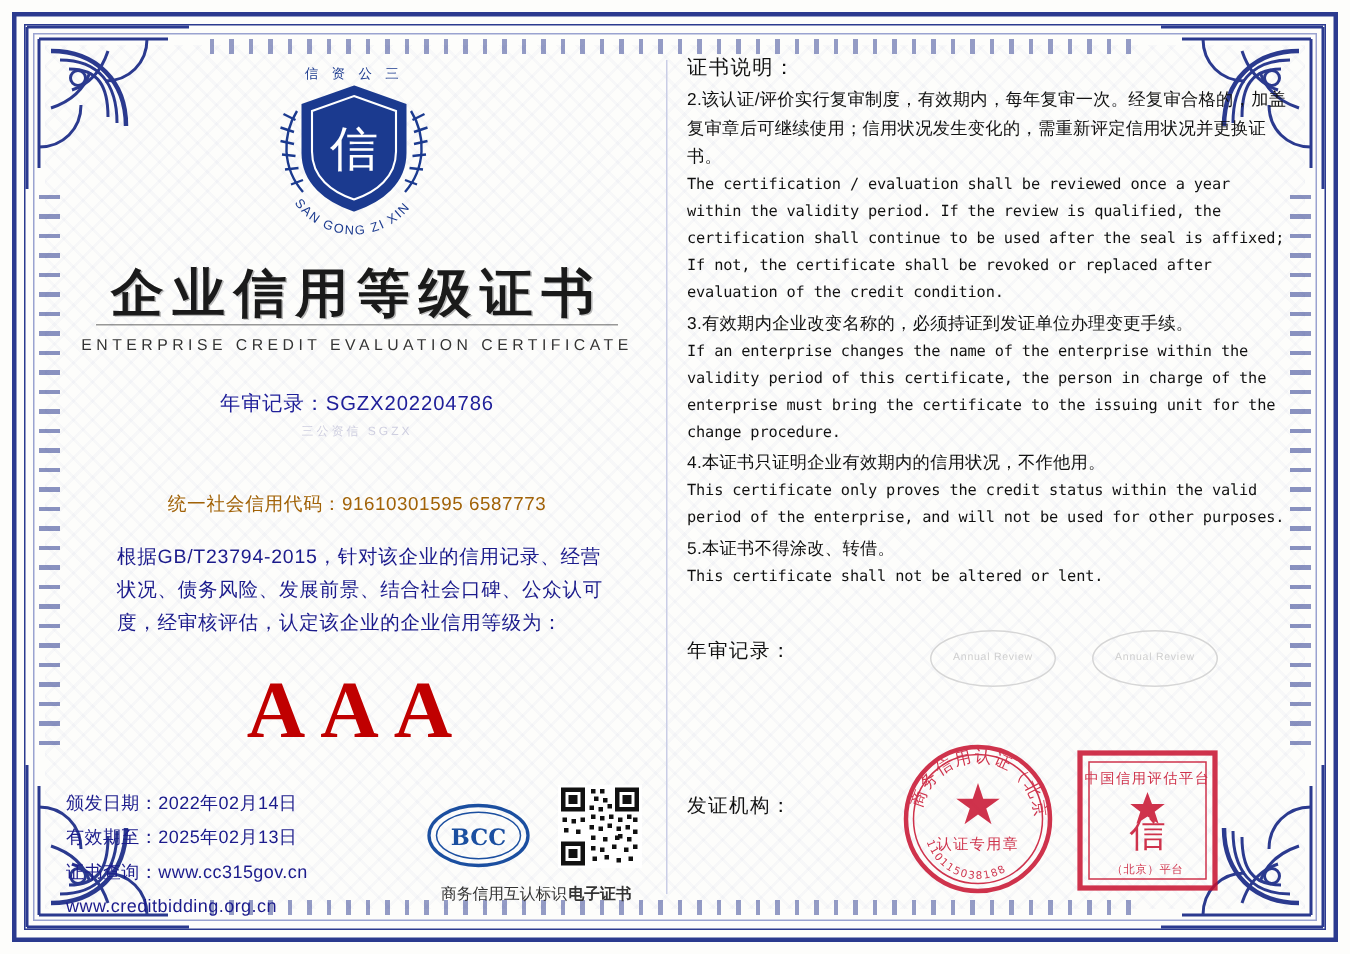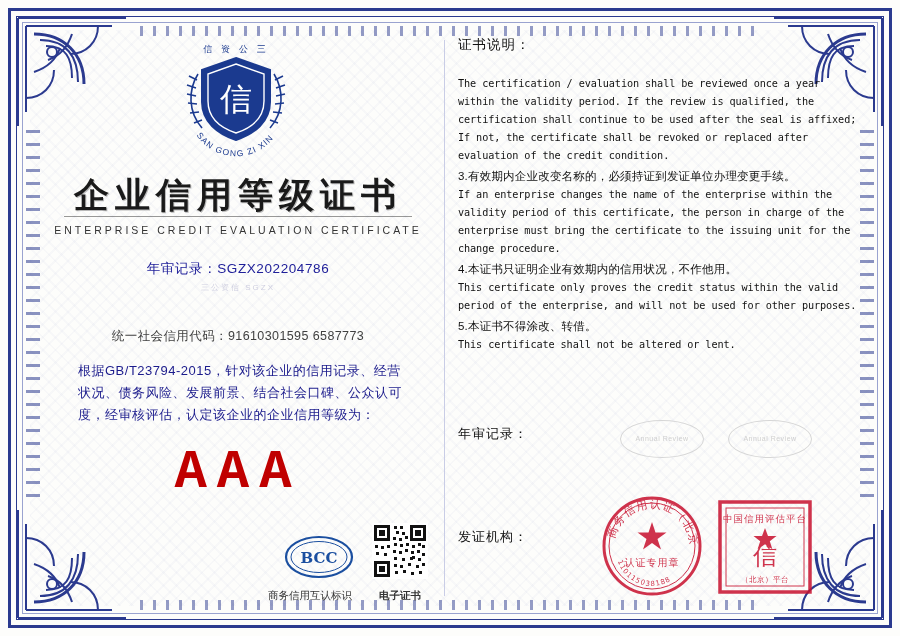--- a/index.html
+++ b/index.html
@@ -144,38 +144,38 @@
     font-size: 8px;
     color: #cfcfe0;
     letter-spacing: 2px;
   }
   .uscc {
     position: absolute;
     left: 0; top: 294px;
     width: 404px;
     text-align: center;
     font-size: 12.5px;
-    color: #404040;
+    color: #a16207;
     letter-spacing: .4px;
   }
   .body-text {
     position: absolute;
     left: 42px; top: 326px;
     width: 330px;
     font-size: 13px;
     line-height: 22px;
     color: #1b1b8c;
     letter-spacing: .5px;
   }
   .grade {
     position: absolute;
     left: 0; top: 408px;
     width: 404px;
     text-align: center;
-    font-family: Liberation Mono, monospace;
+    font-family: Liberation Serif, serif;
     font-weight: bold;
     font-size: 54px;
     letter-spacing: 10px;
     color: #c00000;
   }
 
   
   .meta {
     position: absolute;
     left: 8px; top: 490px;
@@ -190,21 +190,21 @@
 
   .bcc-logo {
     position: absolute;
     left: 248px; top: 500px;
     width: 70px; height: 46px;
   }
   .bcc-caption {
     position: absolute;
     left: 232px; top: 555px;
     width: 110px;
-    text-align: left;
+    text-align: right;
     font-size: 10.5px;
     color: #333;
   }
   .qr {
     position: absolute;
     left: 336px; top: 489px;
     width: 56px; height: 56px;
   }
   .qr-caption {
     position: absolute;
@@ -227,21 +227,21 @@
   
   .right-col {
     position: absolute;
     left: 458px; top: 36px;
     width: 404px;
   }
   .rc-title {
     font-size: 13.5px;
     color: #111;
     letter-spacing: 1px;
-    margin-bottom: 21px;
+    margin-bottom: 4px;
   }
   .rc-item {
     margin-bottom: 2px;
   }
   .rc-cn {
     font-size: 11.5px;
     line-height: 19px;
     color: #111;
     letter-spacing: .2px;
   }
@@ -415,20 +415,34 @@
       <span>年审记录：</span><span>SGZX202204786</span>
     </div>
     <div class="ghost-text">三公资信 SGZX</div>
 
     <div class="uscc">统一社会信用代码：91610301595 6587773</div>
 
     <div class="body-text">根据GB/T23794-2015，针对该企业的信用记录、经营状况、债务风险、发展前景、结合社会口碑、公众认可度，经审核评估，认定该企业的企业信用等级为：</div>
 
     <div class="grade">AAA</div>
 
+    <div class="meta">
+      <div class="row">
+        <span>颁发日期：</span><span>2022年02月14日</span>
+      </div>
+      <div class="row">
+        <span>有效期至：</span><span>2025年02月13日</span>
+      </div>
+      <div class="row">
+        <span>证书查询：</span><span class="url">www.cc315gov.cn</span>
+      </div>
+      <div class="row">
+        <span class="url">www.creditbidding.org.cn</span>
+      </div>
+    </div>
 
     <div class="bcc-logo">
       <svg viewBox="0 0 70 46">
         <ellipse cx="35" cy="23" rx="33" ry="20" fill="none" stroke="#1b4fa0" stroke-width="2.2"></ellipse>
         <ellipse cx="35" cy="23" rx="28" ry="15.5" fill="none" stroke="#1b4fa0" stroke-width="1"></ellipse>
         <text x="35" y="29" font-family="'DejaVu Serif', serif" font-weight="bold" font-size="15" fill="#1b4fa0" text-anchor="middle">BCC</text>
       </svg>
     </div>
     <div class="bcc-caption">商务信用互认标识</div>
 
@@ -488,20 +502,21 @@
     </div>
     <div class="qr-caption">电子证书</div>
   </div>
 
   <div class="divider"></div>
 
   <div class="right-col">
     <div class="rc-title">证书说明：</div>
 
     <div class="rc-item">
+      <div class="rc-cn">2.该认证/评价实行复审制度，有效期内，每年复审一次。经复审合格的，加盖复审章后可继续使用；信用状况发生变化的，需重新评定信用状况并更换证书。</div>
       <div class="rc-en">The certification / evaluation shall be reviewed once a year within the validity period. If the review is qualified, the certification shall continue to be used after the seal is affixed; If not, the certificate shall be revoked or replaced after evaluation of the credit condition.</div>
     </div>
     <div class="rc-item">
       <div class="rc-cn">3.有效期内企业改变名称的，必须持证到发证单位办理变更手续。</div>
       <div class="rc-en">If an enterprise changes the name of the enterprise within the validity period of this certificate, the person in charge of the enterprise must bring the certificate to the issuing unit for the change procedure.</div>
     </div>
     <div class="rc-item">
       <div class="rc-cn">4.本证书只证明企业有效期内的信用状况，不作他用。</div>
       <div class="rc-en">This certificate only proves the credit status within the valid period of the enterprise, and will not be used for other purposes.</div>
     </div>

